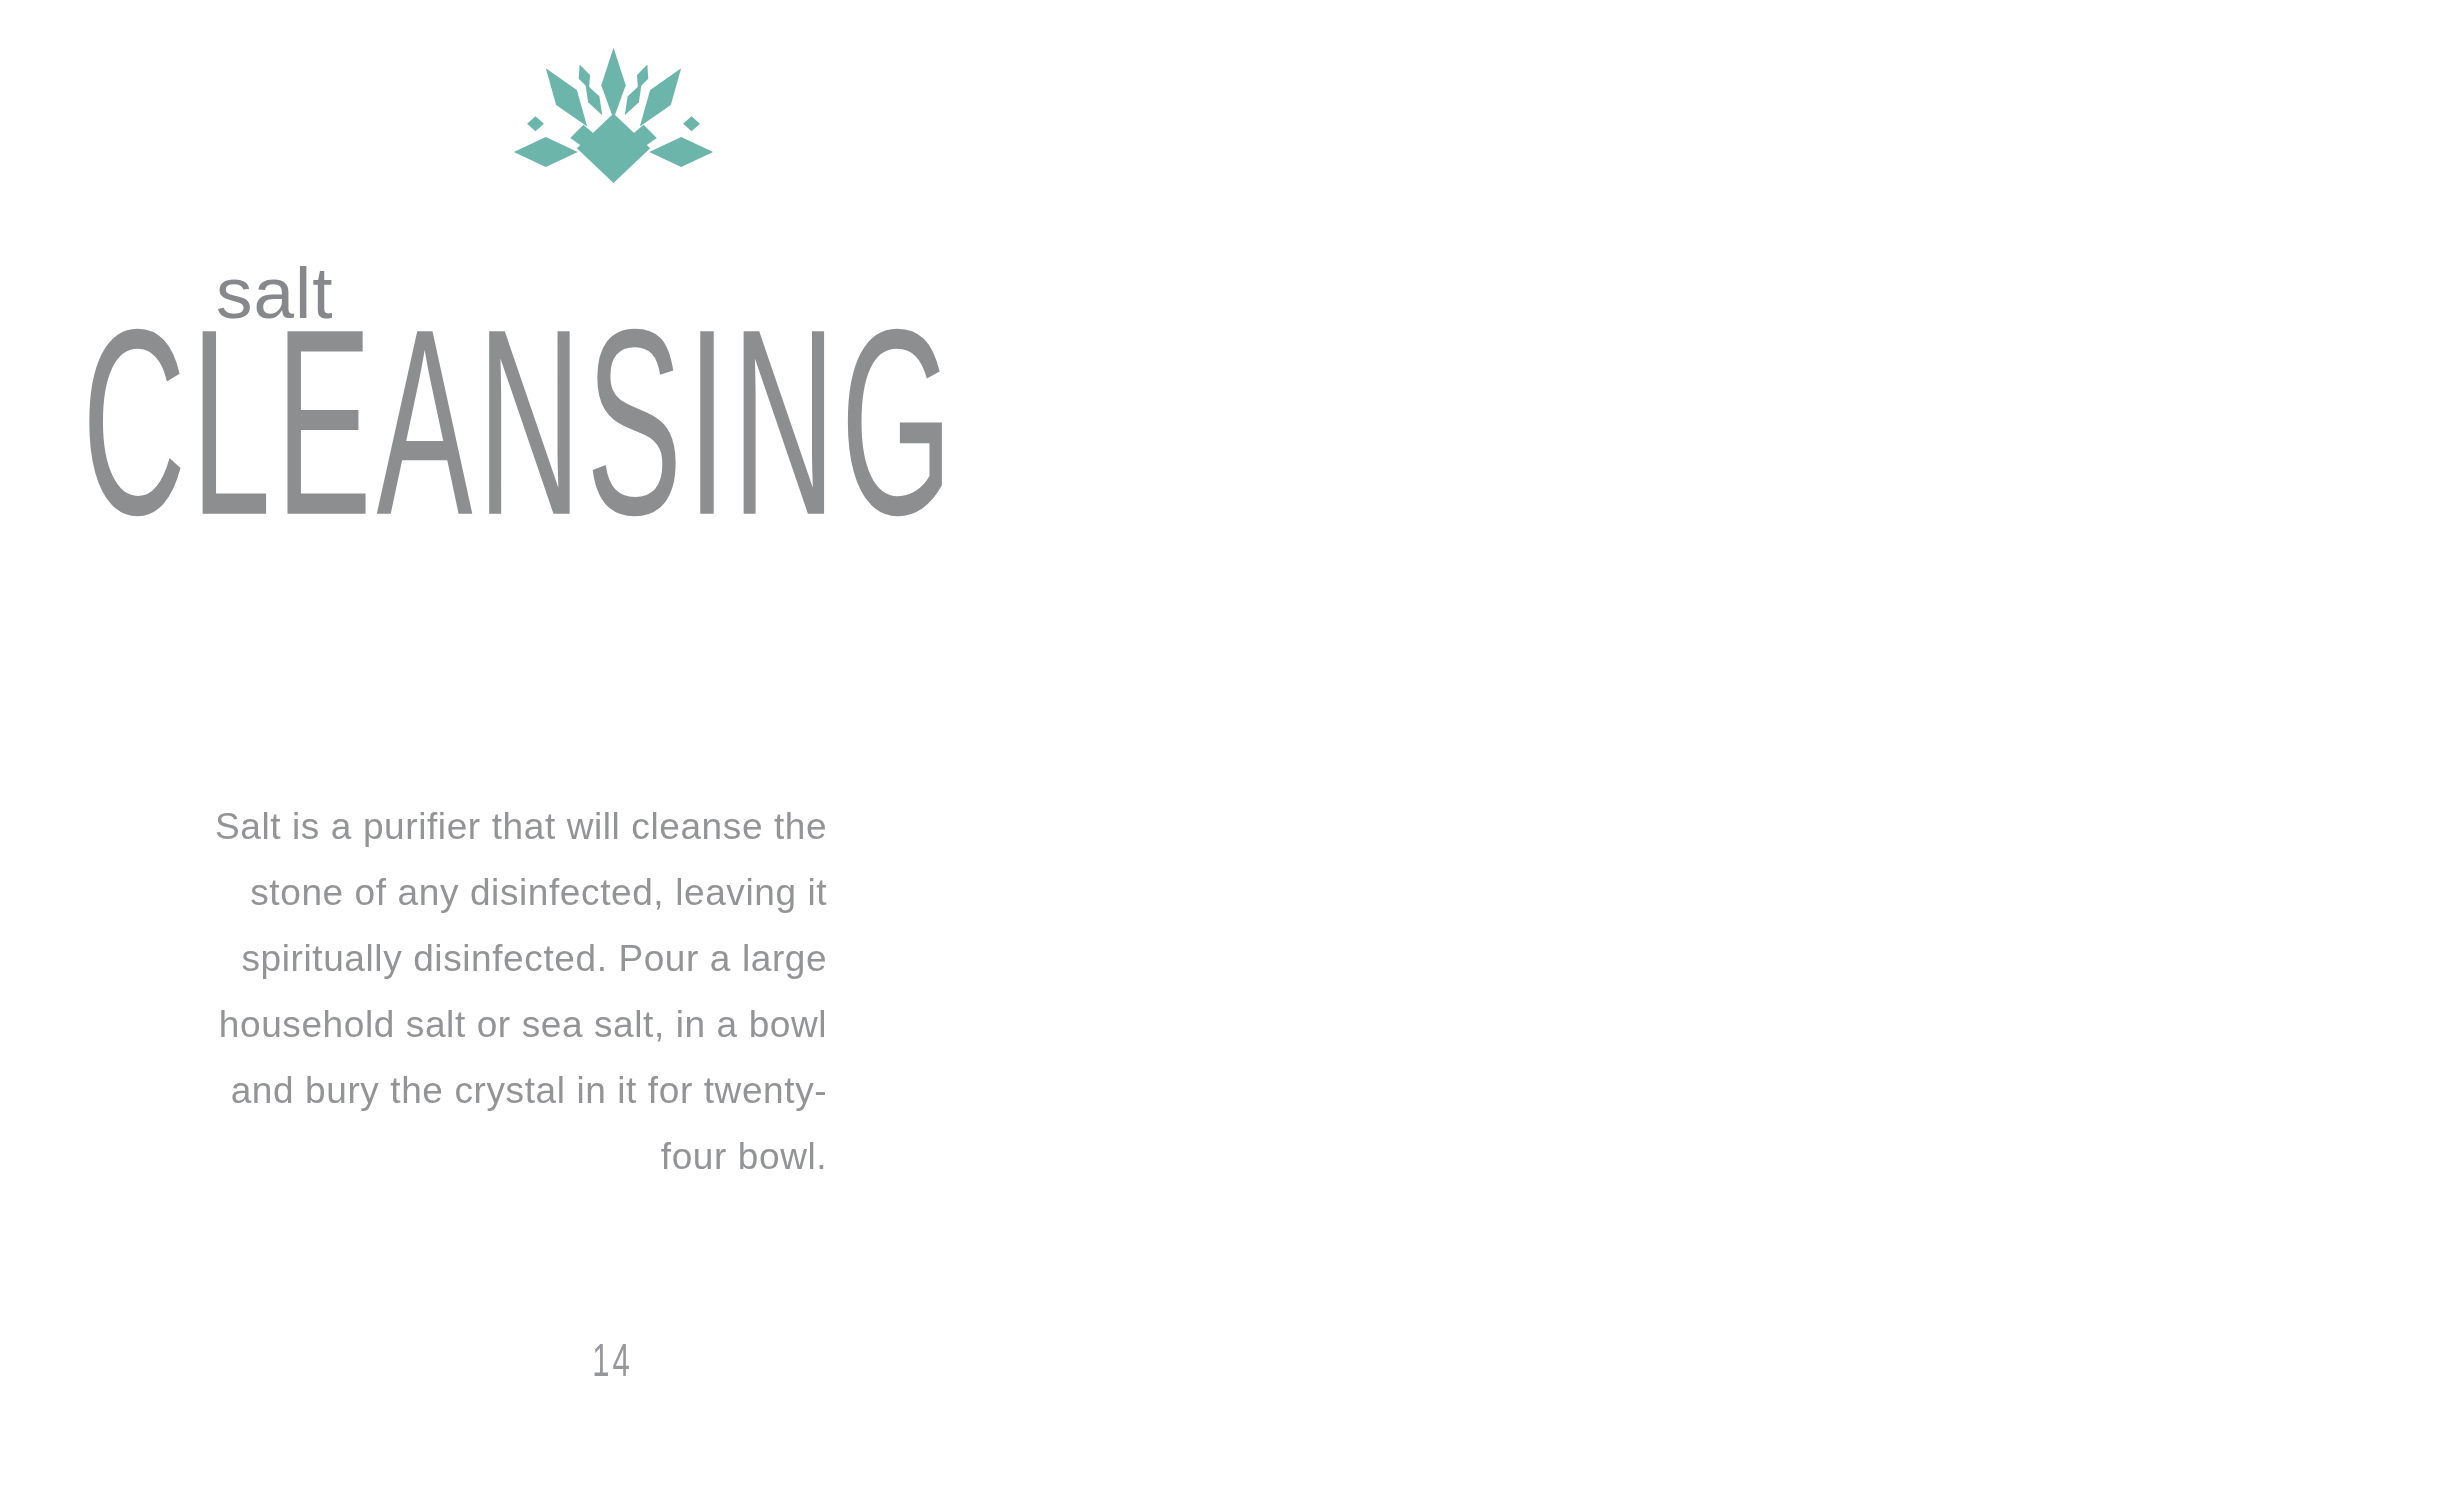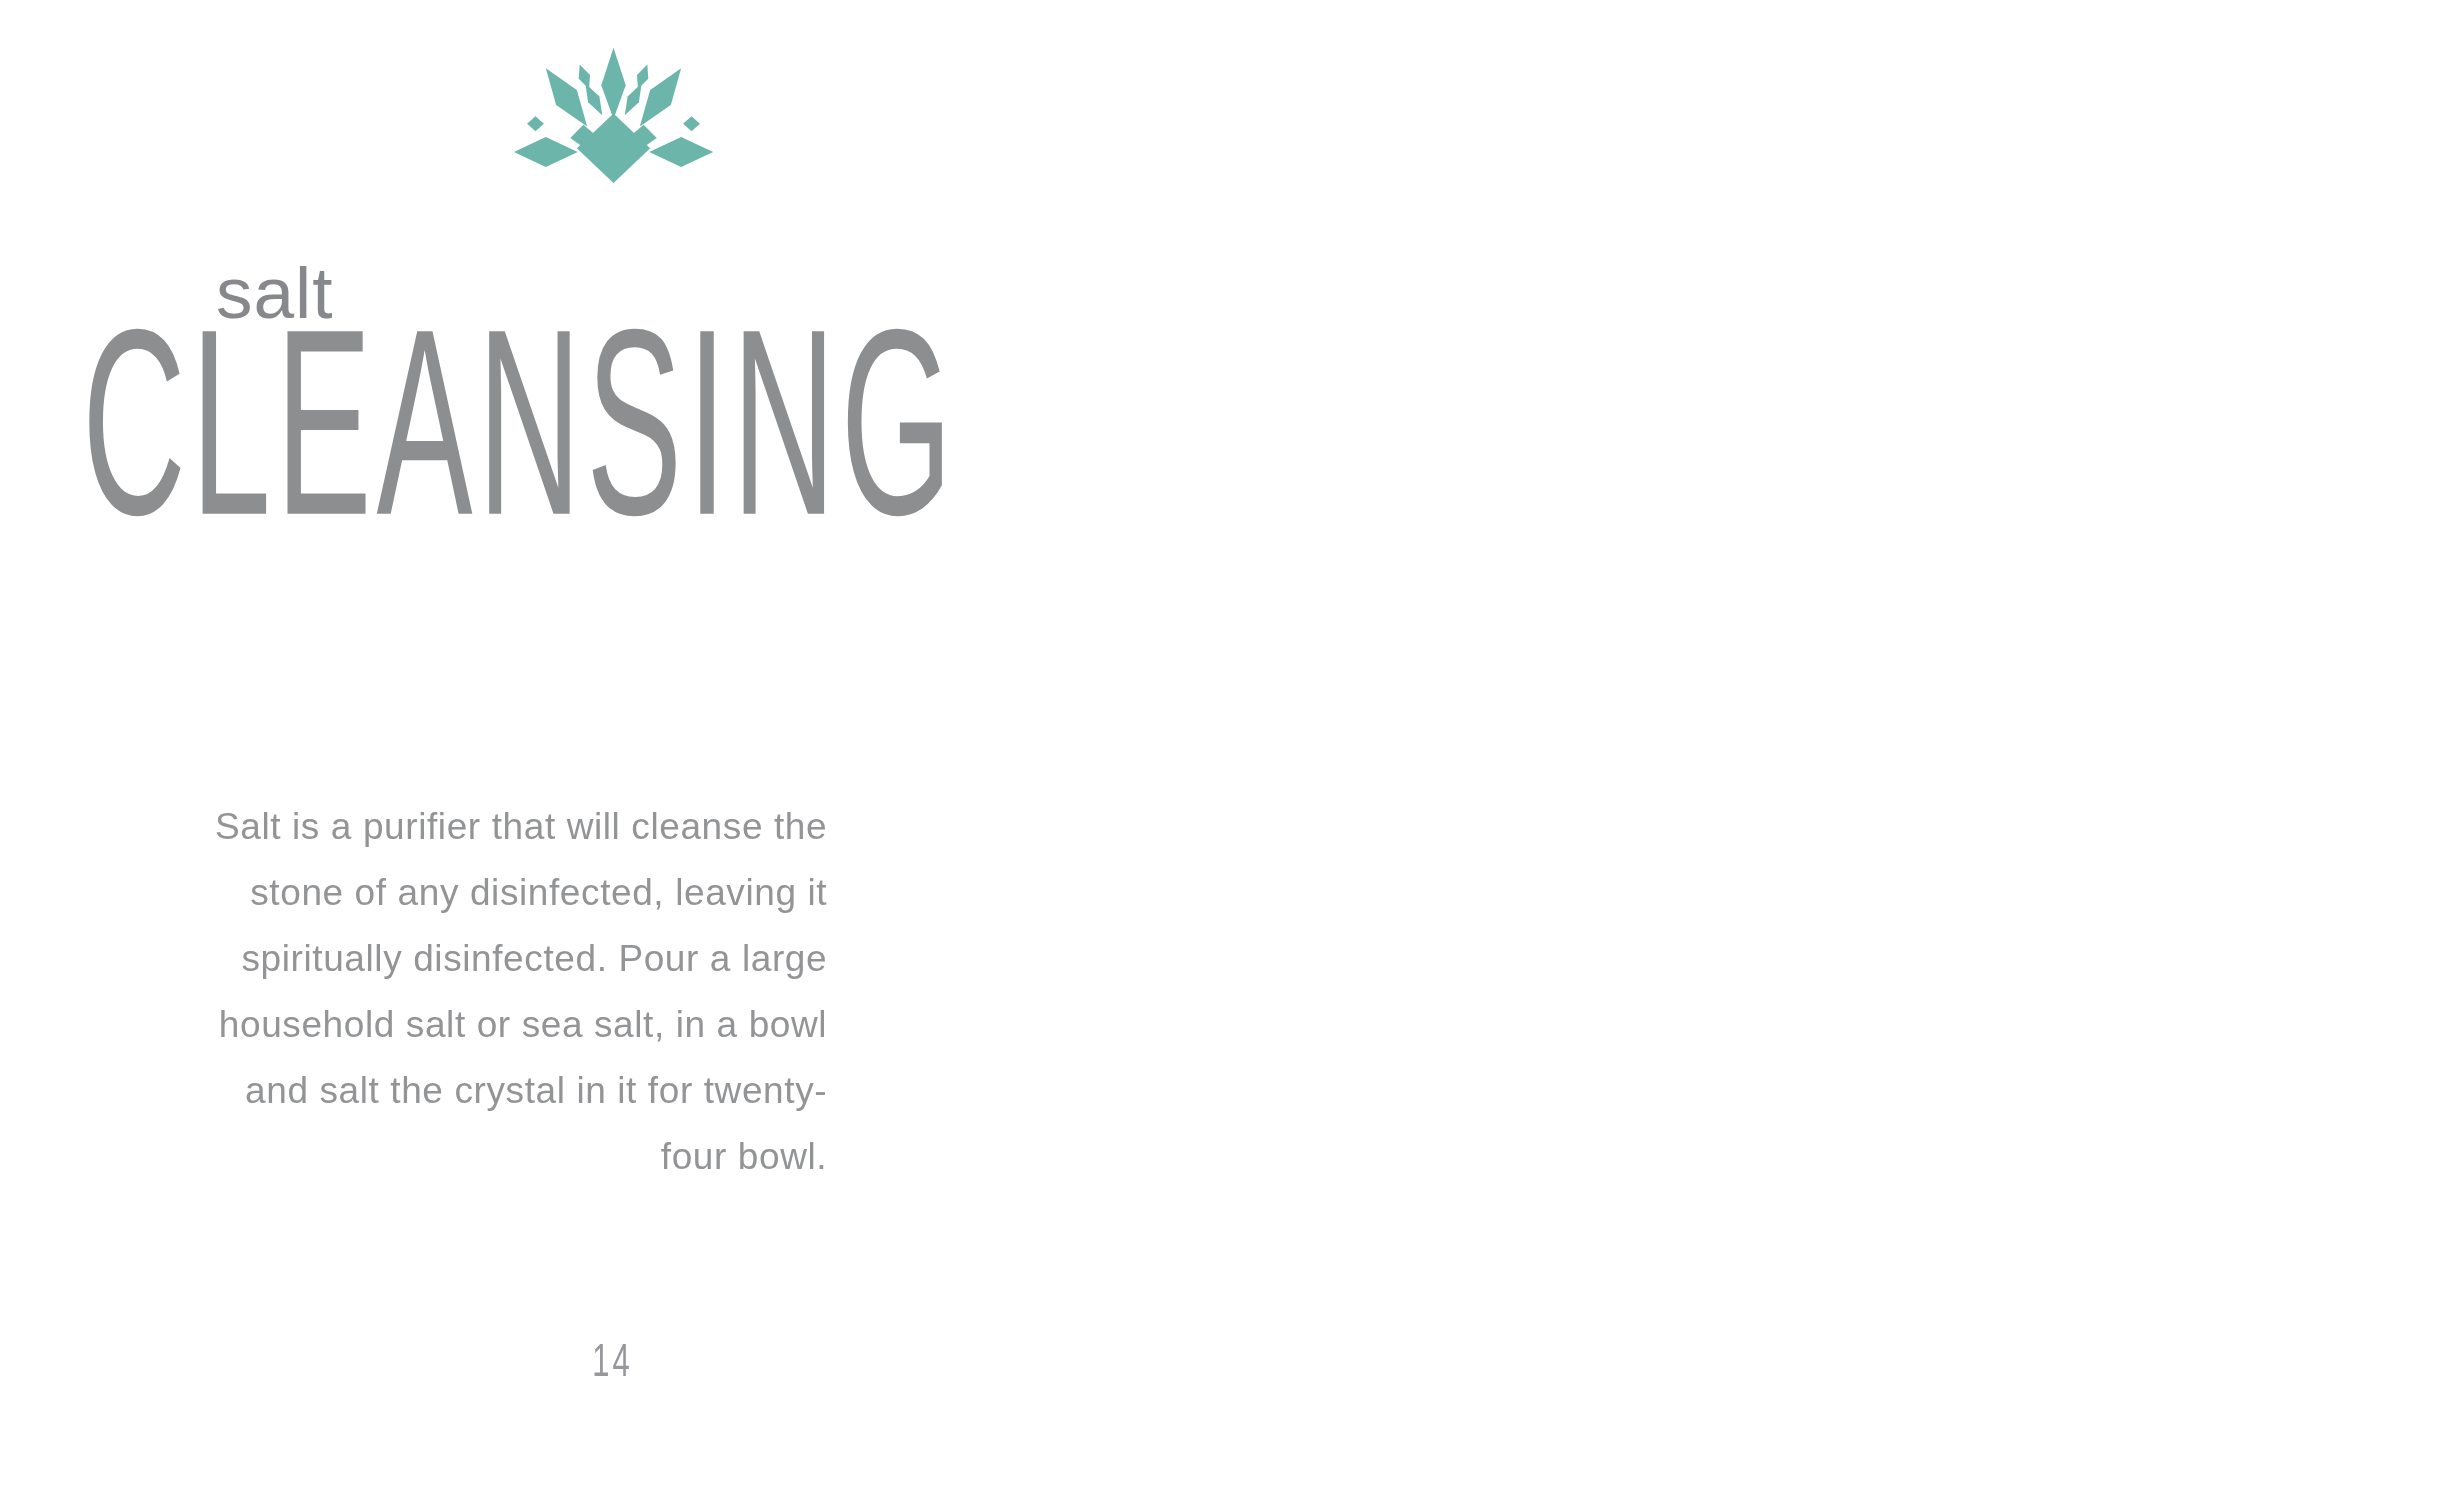--- a/index.html
+++ b/index.html
@@ -113,21 +113,21 @@
 
     <div class="kicker">salt</div>
 
     <h1 class="big-title title-cleansing" style="margin:0;font-weight:400;">CLEANSING</h1>
 
     <div class="body-block body-left">
       <div class="body-line">Salt is a purifier that will cleanse the</div>
       <div class="body-line">stone of any disinfected, leaving it</div>
       <div class="body-line">spiritually disinfected. Pour a large</div>
       <div class="body-line">household salt or sea salt, in a bowl</div>
-      <div class="body-line">and salt the crystal in it for twenty-</div>
+      <div class="body-line">and bury the crystal in it for twenty-</div>
       <div class="body-line">four bowl.</div>
     </div>
 
     <div class="page-number pn-left">14</div>
   </section>
 
   <section class="page page-right">
 
     
 

